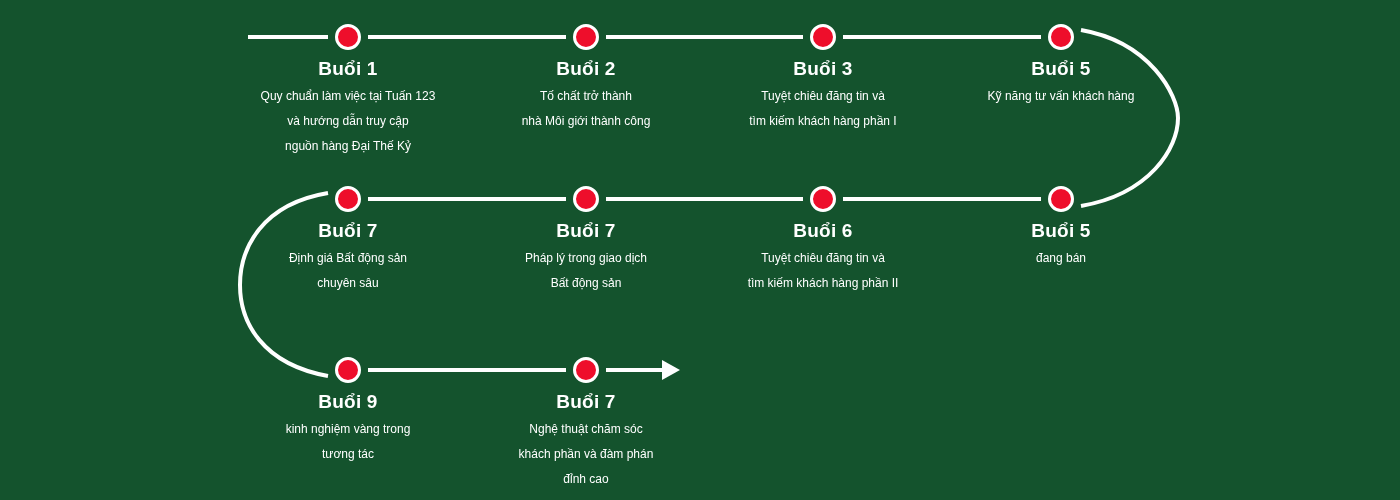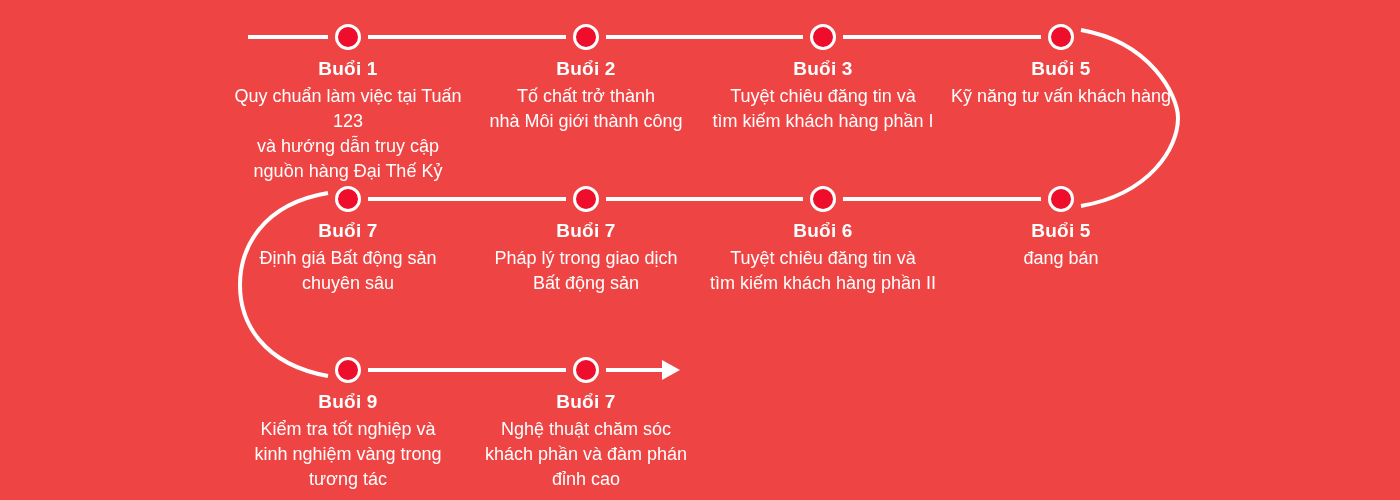--- a/index.html
+++ b/index.html
@@ -9,21 +9,21 @@
   body {
     width: 1400px;
     height: 500px;
     overflow: hidden;
     font-family: "Liberation Sans", sans-serif;
   }
   #roadmap {
     position: relative;
     width: 1400px;
     height: 500px;
-    background: #ef4444;
+    background: #14532d;
   }
   #connectors {
     position: absolute;
     left: 0;
     top: 0;
     width: 1400px;
     height: 500px;
     pointer-events: none;
   }
   .node {
@@ -52,21 +52,21 @@
     font-weight: bold;
     color: #FFFFFF;
     letter-spacing: 0.2px;
     white-space: nowrap;
   }
   .node-desc {
     position: absolute;
     top: 60px;
     left: -6px;
     width: 248px;
-    font-size: 18px;
+    font-size: 12px;
     line-height: 25px;
     color: #FFFFFF;
     font-weight: normal;
   }
   .node-desc span {
     display: block;
   }
 </style>
 </head>
 <body>
@@ -164,21 +164,20 @@
     <div class="node-desc">
       <span>Định giá Bất động sản</span>
       <span>chuyên sâu</span>
     </div>
   </div>
 
   <div class="node" style="left:230px; top:357px;">
     <div class="node-dot"></div>
     <div class="node-title">Buổi 9</div>
     <div class="node-desc">
-      <span>Kiểm tra tốt nghiệp và</span>
       <span>kinh nghiệm vàng trong</span>
       <span>tương tác</span>
     </div>
   </div>
 
   <div class="node" style="left:468px; top:357px;">
     <div class="node-dot"></div>
     <div class="node-title">Buổi 7</div>
     <div class="node-desc">
       <span>Nghệ thuật chăm sóc</span>

